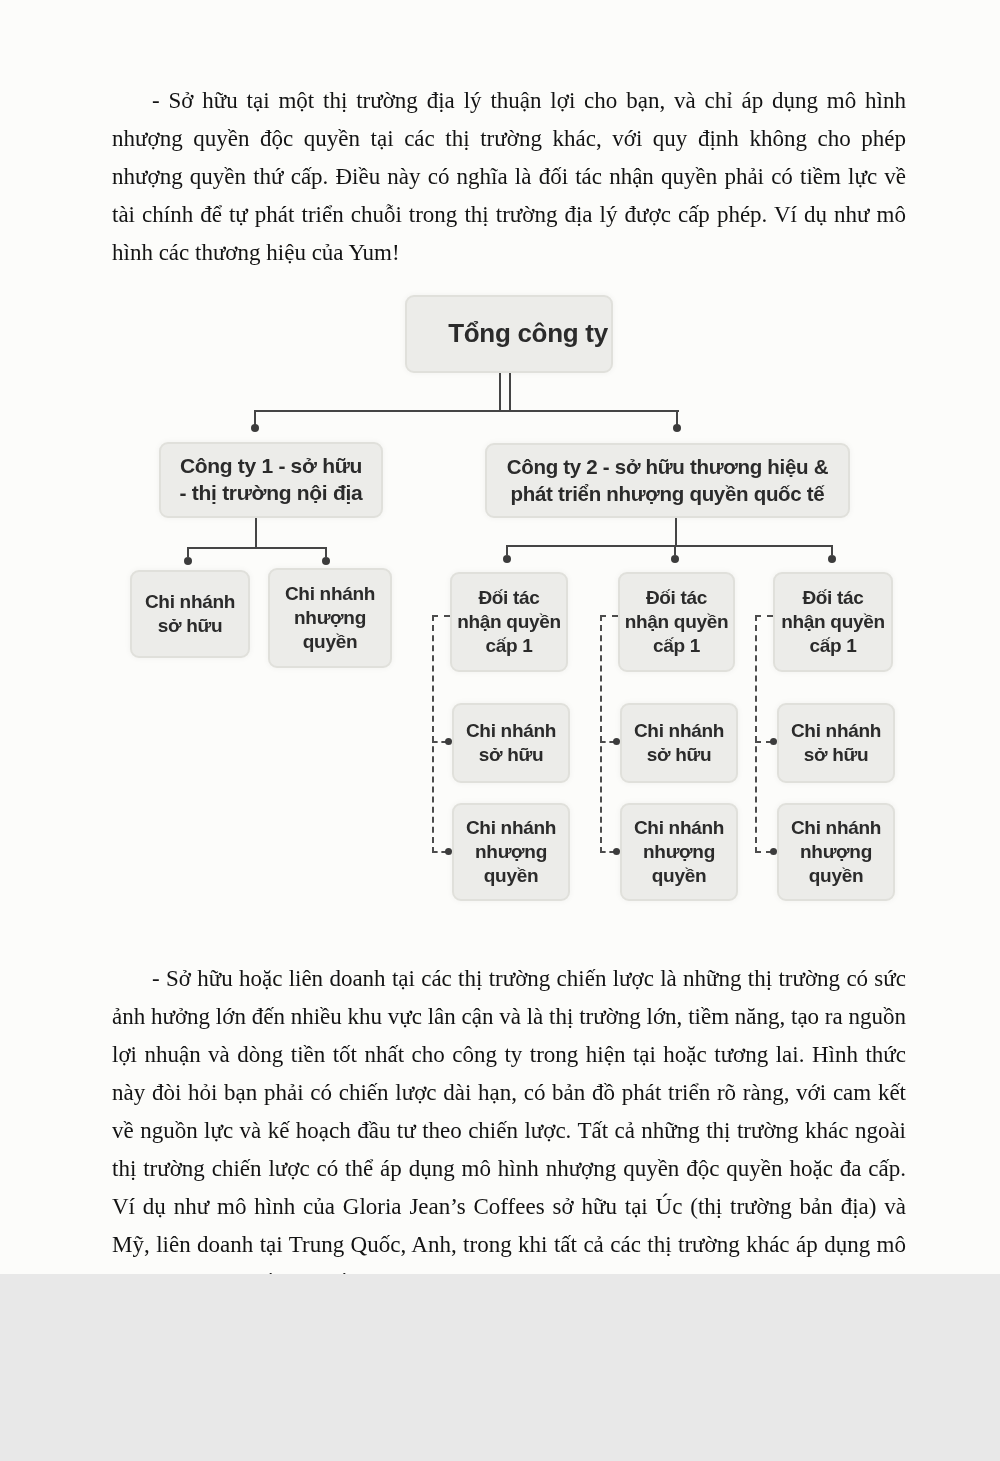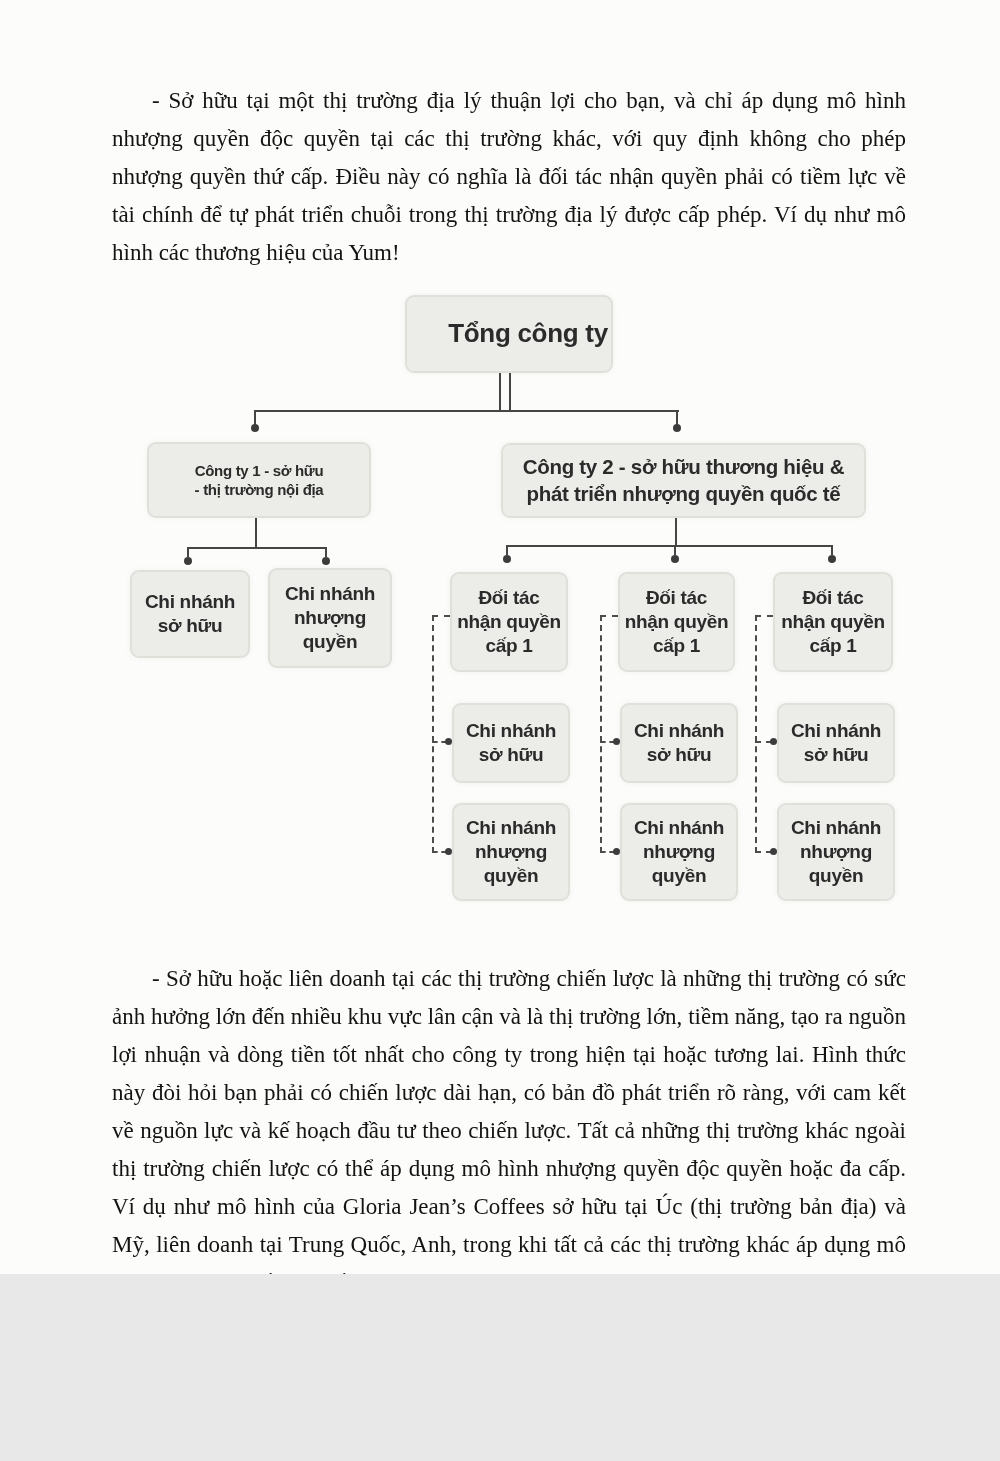--- a/index.html
+++ b/index.html
@@ -40,21 +40,21 @@
     text-align:center;
     white-space:pre-line;
     font-family:"Liberation Sans", sans-serif;
     font-weight:700;
     color:#2b2b2b;
     letter-spacing:-0.3px;
     box-sizing:border-box;
     line-height:1.28;
   }
   .fs-root{font-size:26px;}
-  .fs-l2a{font-size:15px;}
+  .fs-l2a{font-size:21px;margin-left:12px;}
   .fs-l2b{font-size:20.5px;}
   .fs-l3{font-size:19px;}
   
   .ln{position:absolute;background:#454545;}
   .dash-h{position:absolute;border-top:2px dashed #4c4c4c;height:0;}
   .dash-v{position:absolute;border-left:2px dashed #4c4c4c;width:0;}
   .dot{position:absolute;width:8px;height:8px;border-radius:50%;background:#3c3c3c;}
   .dot.sm{width:7px;height:7px;}
 </style>
 </head>
@@ -71,21 +71,21 @@
     <div class="ln" style="left:499px;top:373px;width:2px;height:37px;"></div>
     <div class="ln" style="left:509px;top:373px;width:2px;height:37px;"></div>
     <div class="ln" style="left:255px;top:410px;width:424px;height:2px;"></div>
     <div class="ln" style="left:254px;top:410px;width:2px;height:15px;"></div>
     <div class="ln" style="left:676px;top:410px;width:2px;height:15px;"></div>
     <div class="dot" style="left:251px;top:424px;"></div>
     <div class="dot" style="left:673px;top:424px;"></div>
 
     <div class="dbox fs-l2a" style="left:147px;top:442px;width:224px;height:76px;">Công ty 1 - sở hữu
 - thị trường nội địa</div>
-    <div class="dbox fs-l2b" style="left:501px;top:443px;width:365px;height:75px;">Công ty 2 - sở hữu thương hiệu &amp;
+    <div class="dbox fs-l2b" style="left:485px;top:443px;width:365px;height:75px;">Công ty 2 - sở hữu thương hiệu &amp;
 phát triển nhượng quyền quốc tế</div>
 
     <div class="ln" style="left:255px;top:518px;width:2px;height:29px;"></div>
     <div class="ln" style="left:188px;top:547px;width:139px;height:2px;"></div>
     <div class="ln" style="left:187px;top:547px;width:2px;height:10px;"></div>
     <div class="ln" style="left:325px;top:547px;width:2px;height:10px;"></div>
     <div class="dot" style="left:184px;top:557px;"></div>
     <div class="dot" style="left:322px;top:557px;"></div>
 
     <div class="dbox fs-l3" style="left:130px;top:570px;width:120px;height:88px;">Chi nhánh

